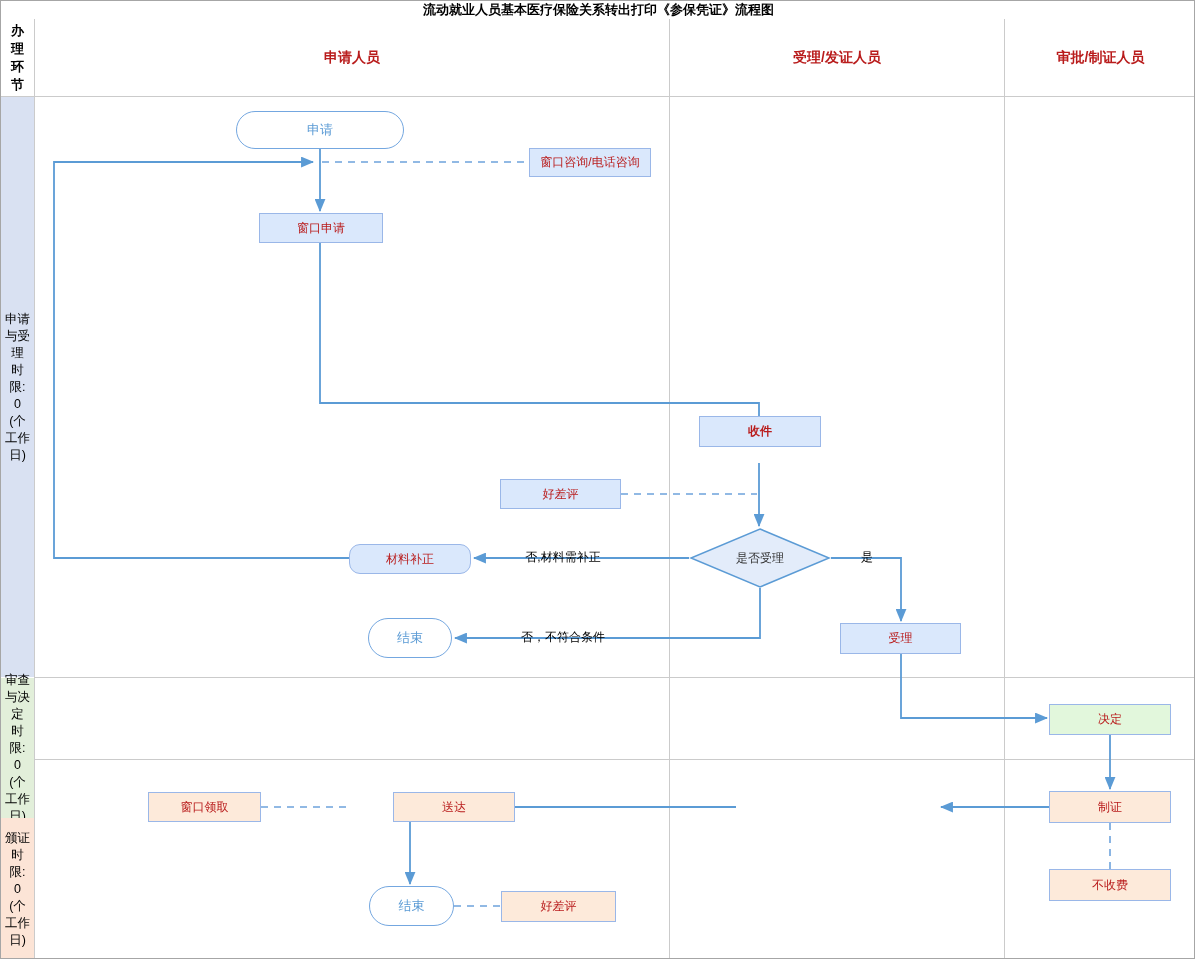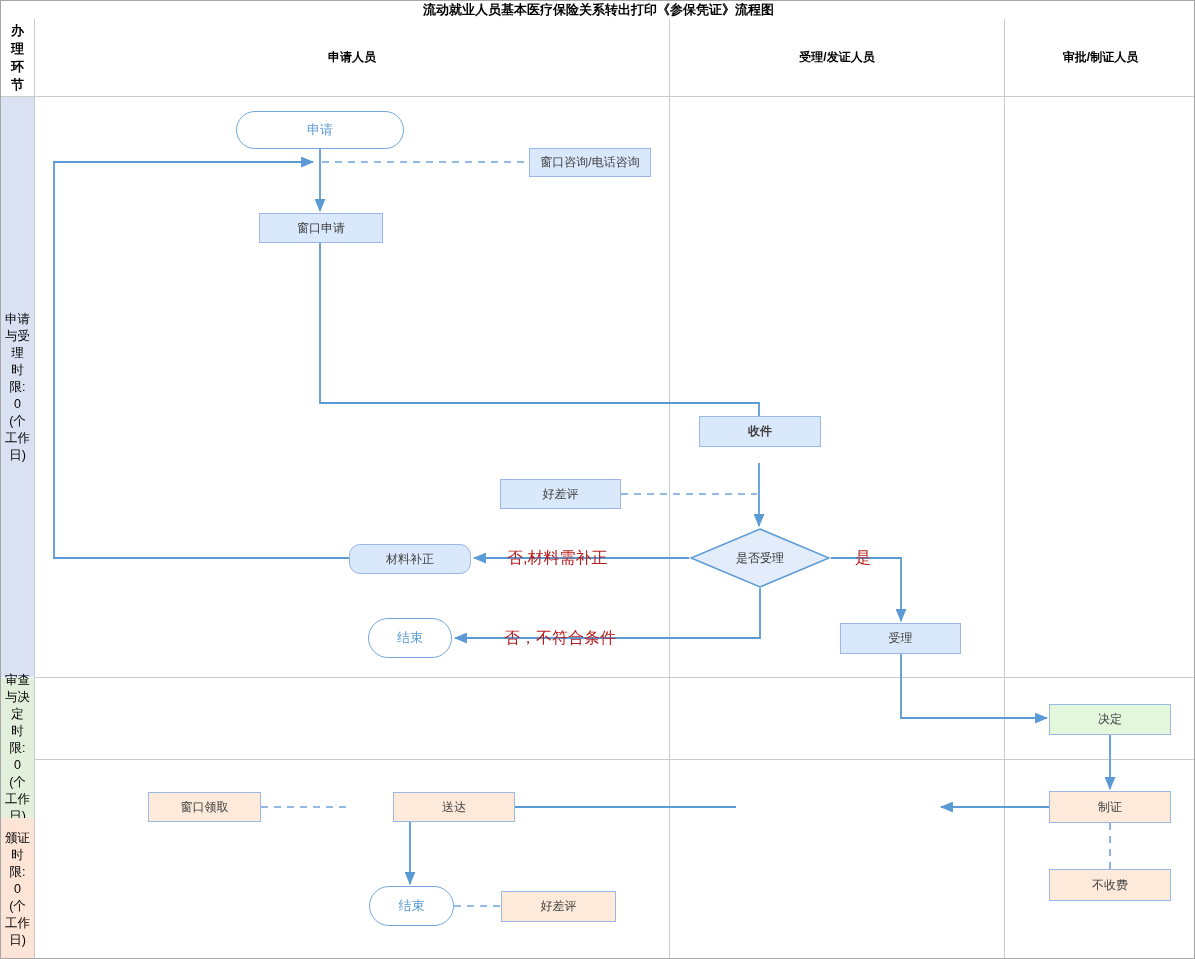--- a/index.html
+++ b/index.html
@@ -19,51 +19,51 @@
   .vline { position:absolute; width:1px; background:#cbcbcb; }
   .corner-cell {
     position:absolute; left:0; top:18px; width:33px; height:77px;
     display:flex; align-items:center; justify-content:center;
     font-size:13px; font-weight:bold; color:#000;
     white-space:pre-line; line-height:18px; text-align:center; background:#fff;
   }
   .col-header {
     position:absolute; top:18px; height:77px;
     display:flex; align-items:center; justify-content:center;
-    font-size:12px; font-weight:bold; color:#000000; background:#fff;
+    font-size:14px; font-weight:bold; color:#b91c1c; background:#fff;
   }
   .side-section {
     position:absolute; left:0; width:33px;
     display:flex; align-items:center; justify-content:center;
     font-size:12.5px; color:#000; white-space:pre-line;
     line-height:17px; text-align:center;
   }
   
   .box {
     position:absolute; display:flex; align-items:center; justify-content:center;
-    font-size:12px; color:#404040;
+    font-size:12px; color:#b91c1c;
     background:#dae8fc; border:1px solid #9ab7e8;
   }
   .box.orange { background:#fdeada; }
   .box.green  { background:#e2f7dc; }
   .pill {
     position:absolute; display:flex; align-items:center; justify-content:center;
     font-size:13px; color:#5b9bd5; background:#fff;
     border:1.5px solid #74a7e0; border-radius:20px;
   }
   .diamond { position:absolute; }
   .diamond svg { position:absolute; left:0; top:0; }
   .diamond span {
     position:absolute; left:0; top:0; width:100%; height:100%;
     display:flex; align-items:center; justify-content:center;
     font-size:12px; color:#333;
   }
   .edge-label {
-    position:absolute; font-size:16px; color:#b91c1c;
-    text-align:left; line-height:15px;
+    position:absolute; font-size:12px; color:#000000;
+    text-align:center; line-height:15px;
   }
   #edges { position:absolute; left:0; top:0; }
 </style>
 </head>
 <body>
 
 <div id="canvas">
 
   <div class="title-row">流动就业人员基本医疗保险关系转出打印《参保凭证》流程图</div>
 

